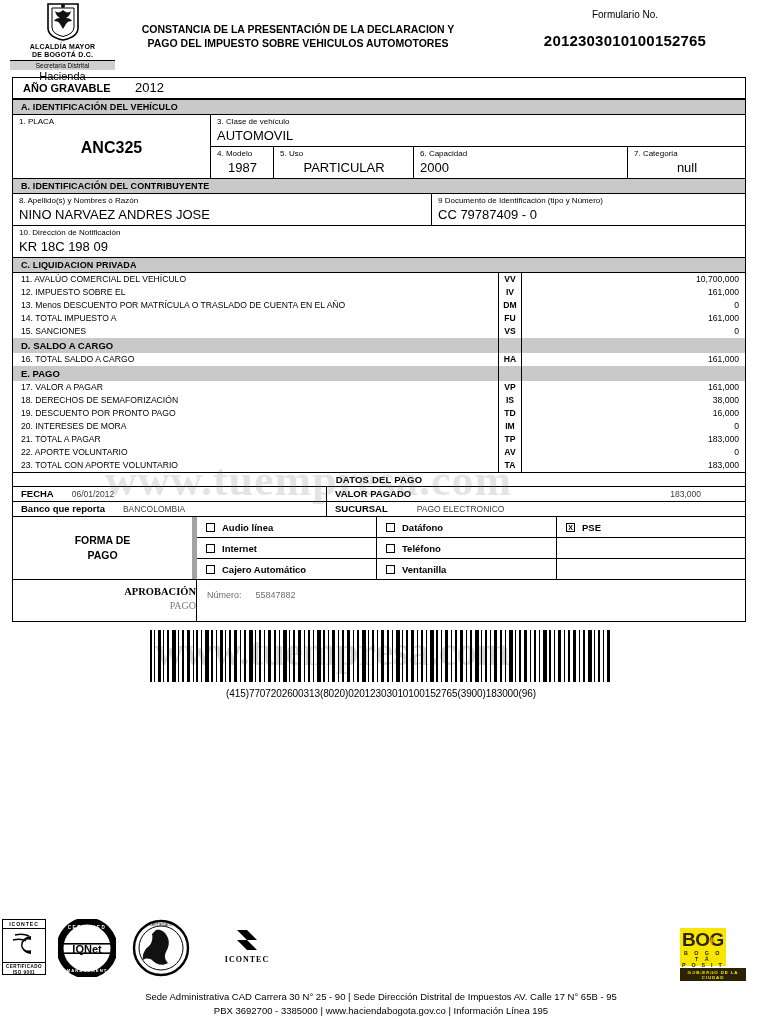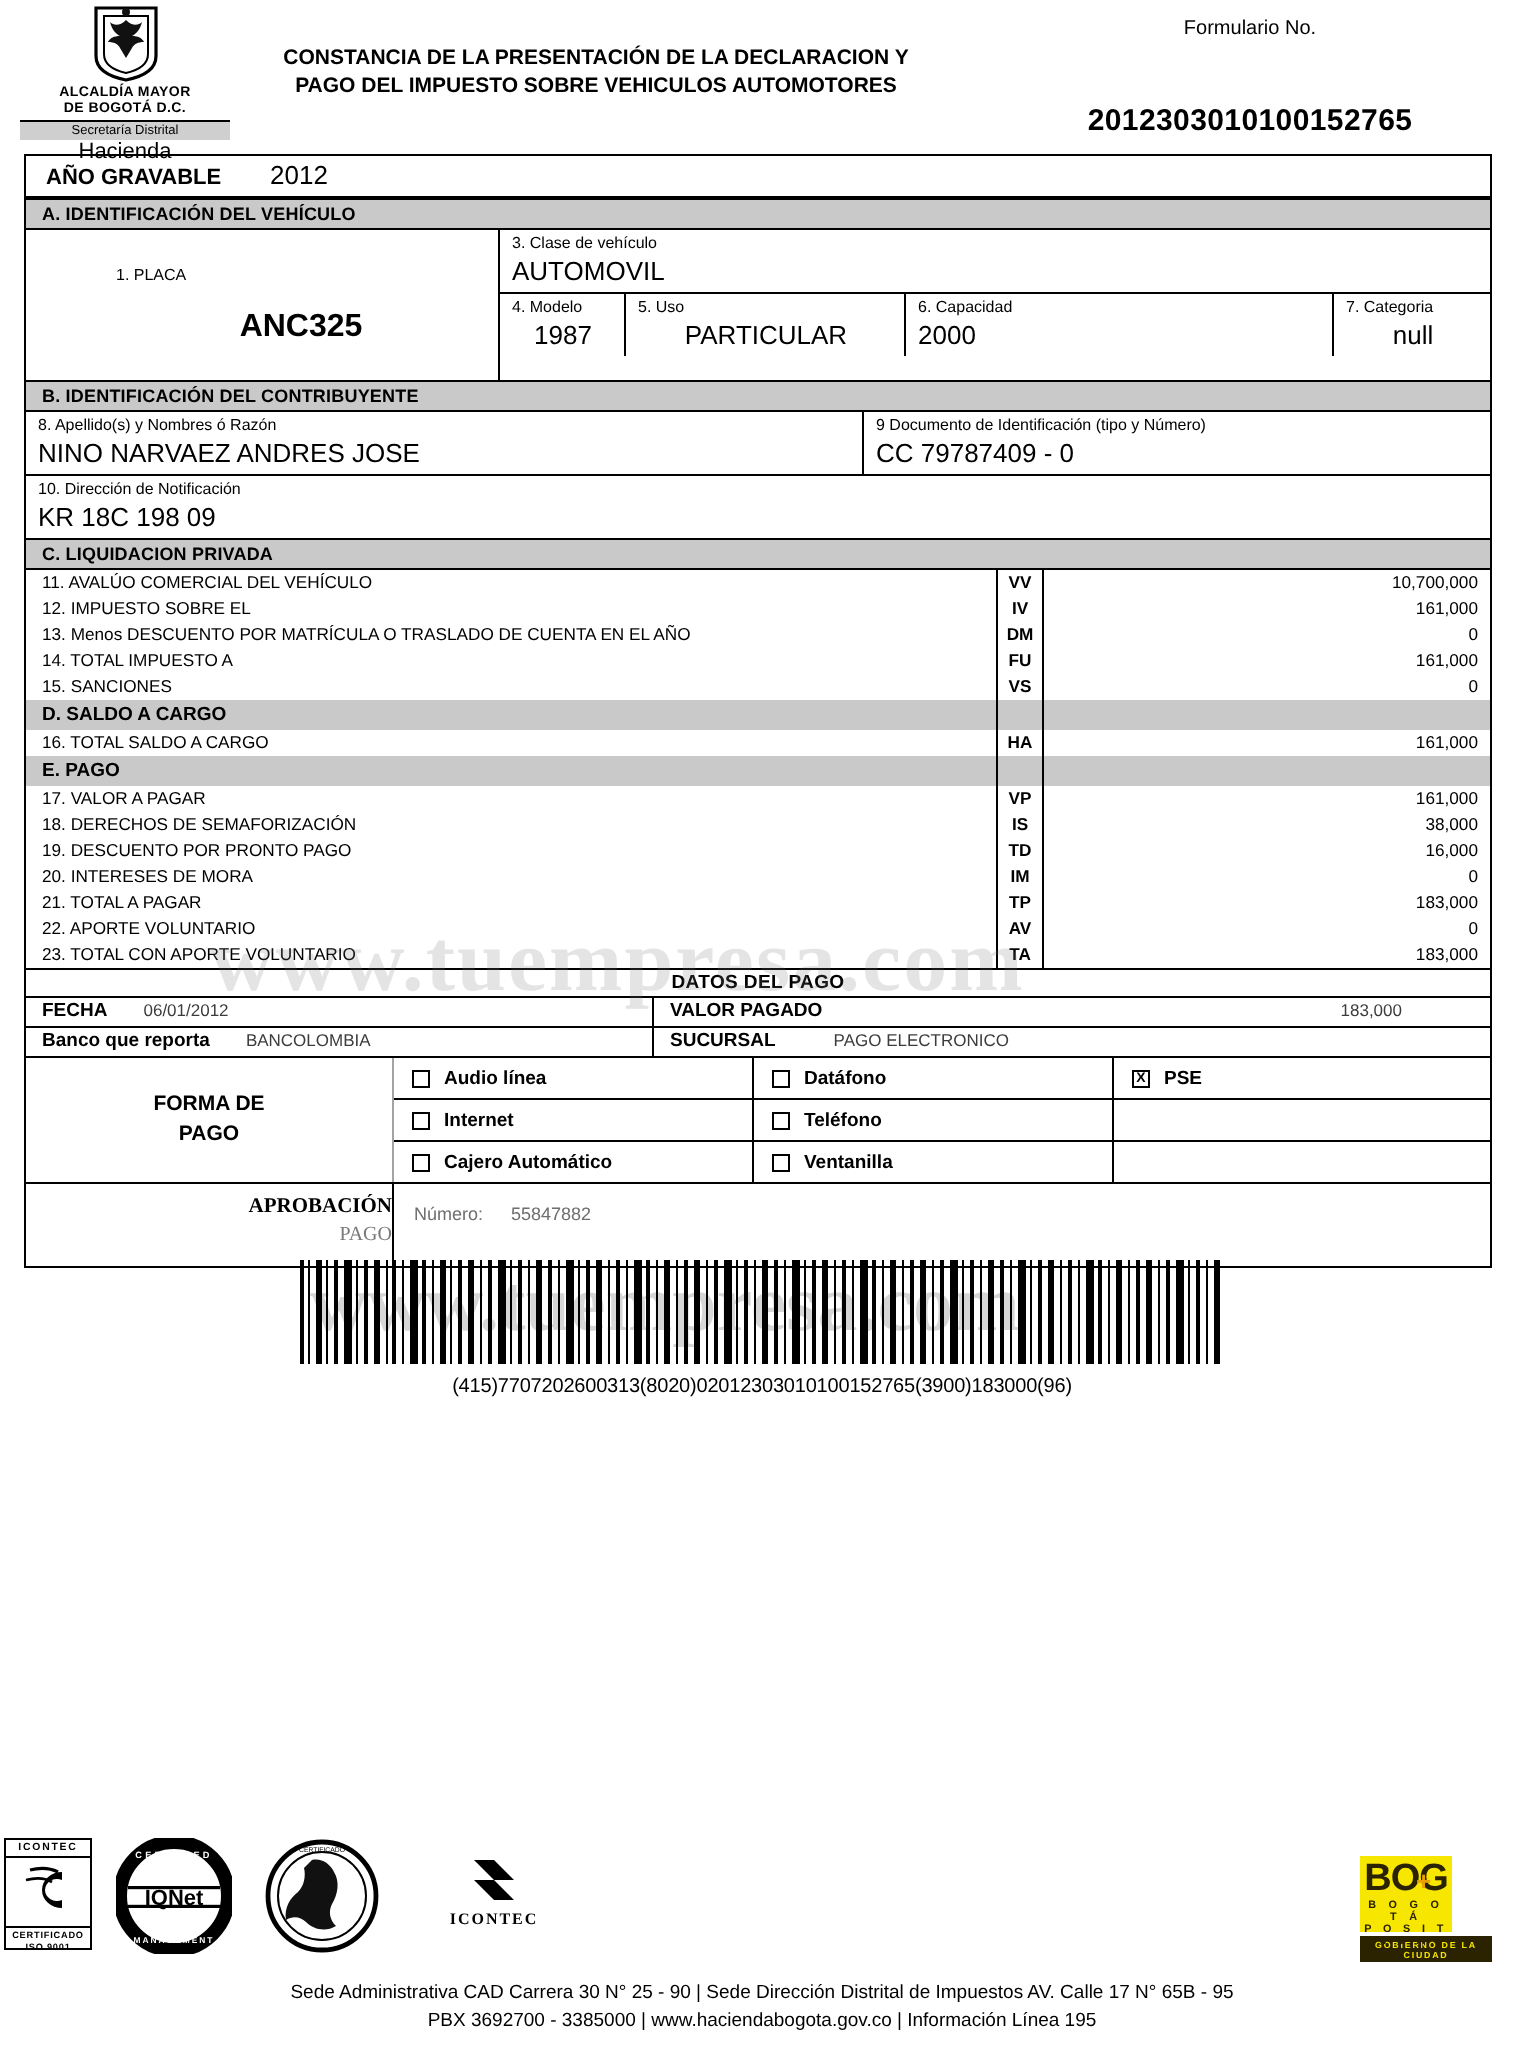--- a/index.html
+++ b/index.html
@@ -78,21 +78,21 @@
     text-align: center;
   }
   .formulario-label {
     font-size: 10px;
     line-height: 14px;
   }
   .formulario-number {
     font-size: 15px;
     font-weight: bold;
     letter-spacing: .2px;
-    margin-top: 30px;
+    margin-top: 10px;
   }
 
   
   .form {
     position: absolute;
     left: 12px;
     top: 77px;
     width: 734px;
     border: 1.4px solid #000;
     box-sizing: border-box;
@@ -151,23 +151,22 @@
     text-align: center;
     margin-top: 12px;
   }
   .val.ctr { text-align: center; }
 
   
   .veh-wrap { display: flex; }
   .veh-placa {
     width: 198px;
     box-sizing: border-box;
-    padding: 18px 6px;
+    padding: 2px 6px;
     border-right: 1px solid #000;
-    margin-left: 39px;
   }
   .veh-right { flex: 1; }
   .veh-r1 { display: flex; border-bottom: 1px solid #000; }
   .veh-r2 { display: flex; }
 
   
   .liq-row {
     display: flex;
     align-items: stretch;
     font-size: 8.6px;
@@ -246,21 +245,21 @@
   .forma-label {
     width: 184px;
     box-sizing: border-box;
     display: flex;
     align-items: center;
     justify-content: center;
     text-align: center;
     font-size: 10.5px;
     font-weight: bold;
     line-height: 15px;
-    border-right: 1px solid #a3a3a3;
+    border-right: 5px solid #a3a3a3;
   }
   .forma-grid { flex: 1; }
   .forma-line { display: flex; border-bottom: 1px solid #000; }
   .forma-line.last { border-bottom: none; }
   .forma-cell {
     box-sizing: border-box;
     display: flex;
     align-items: center;
     padding: 3px 0 3px 9px;
     font-size: 9.5px;

